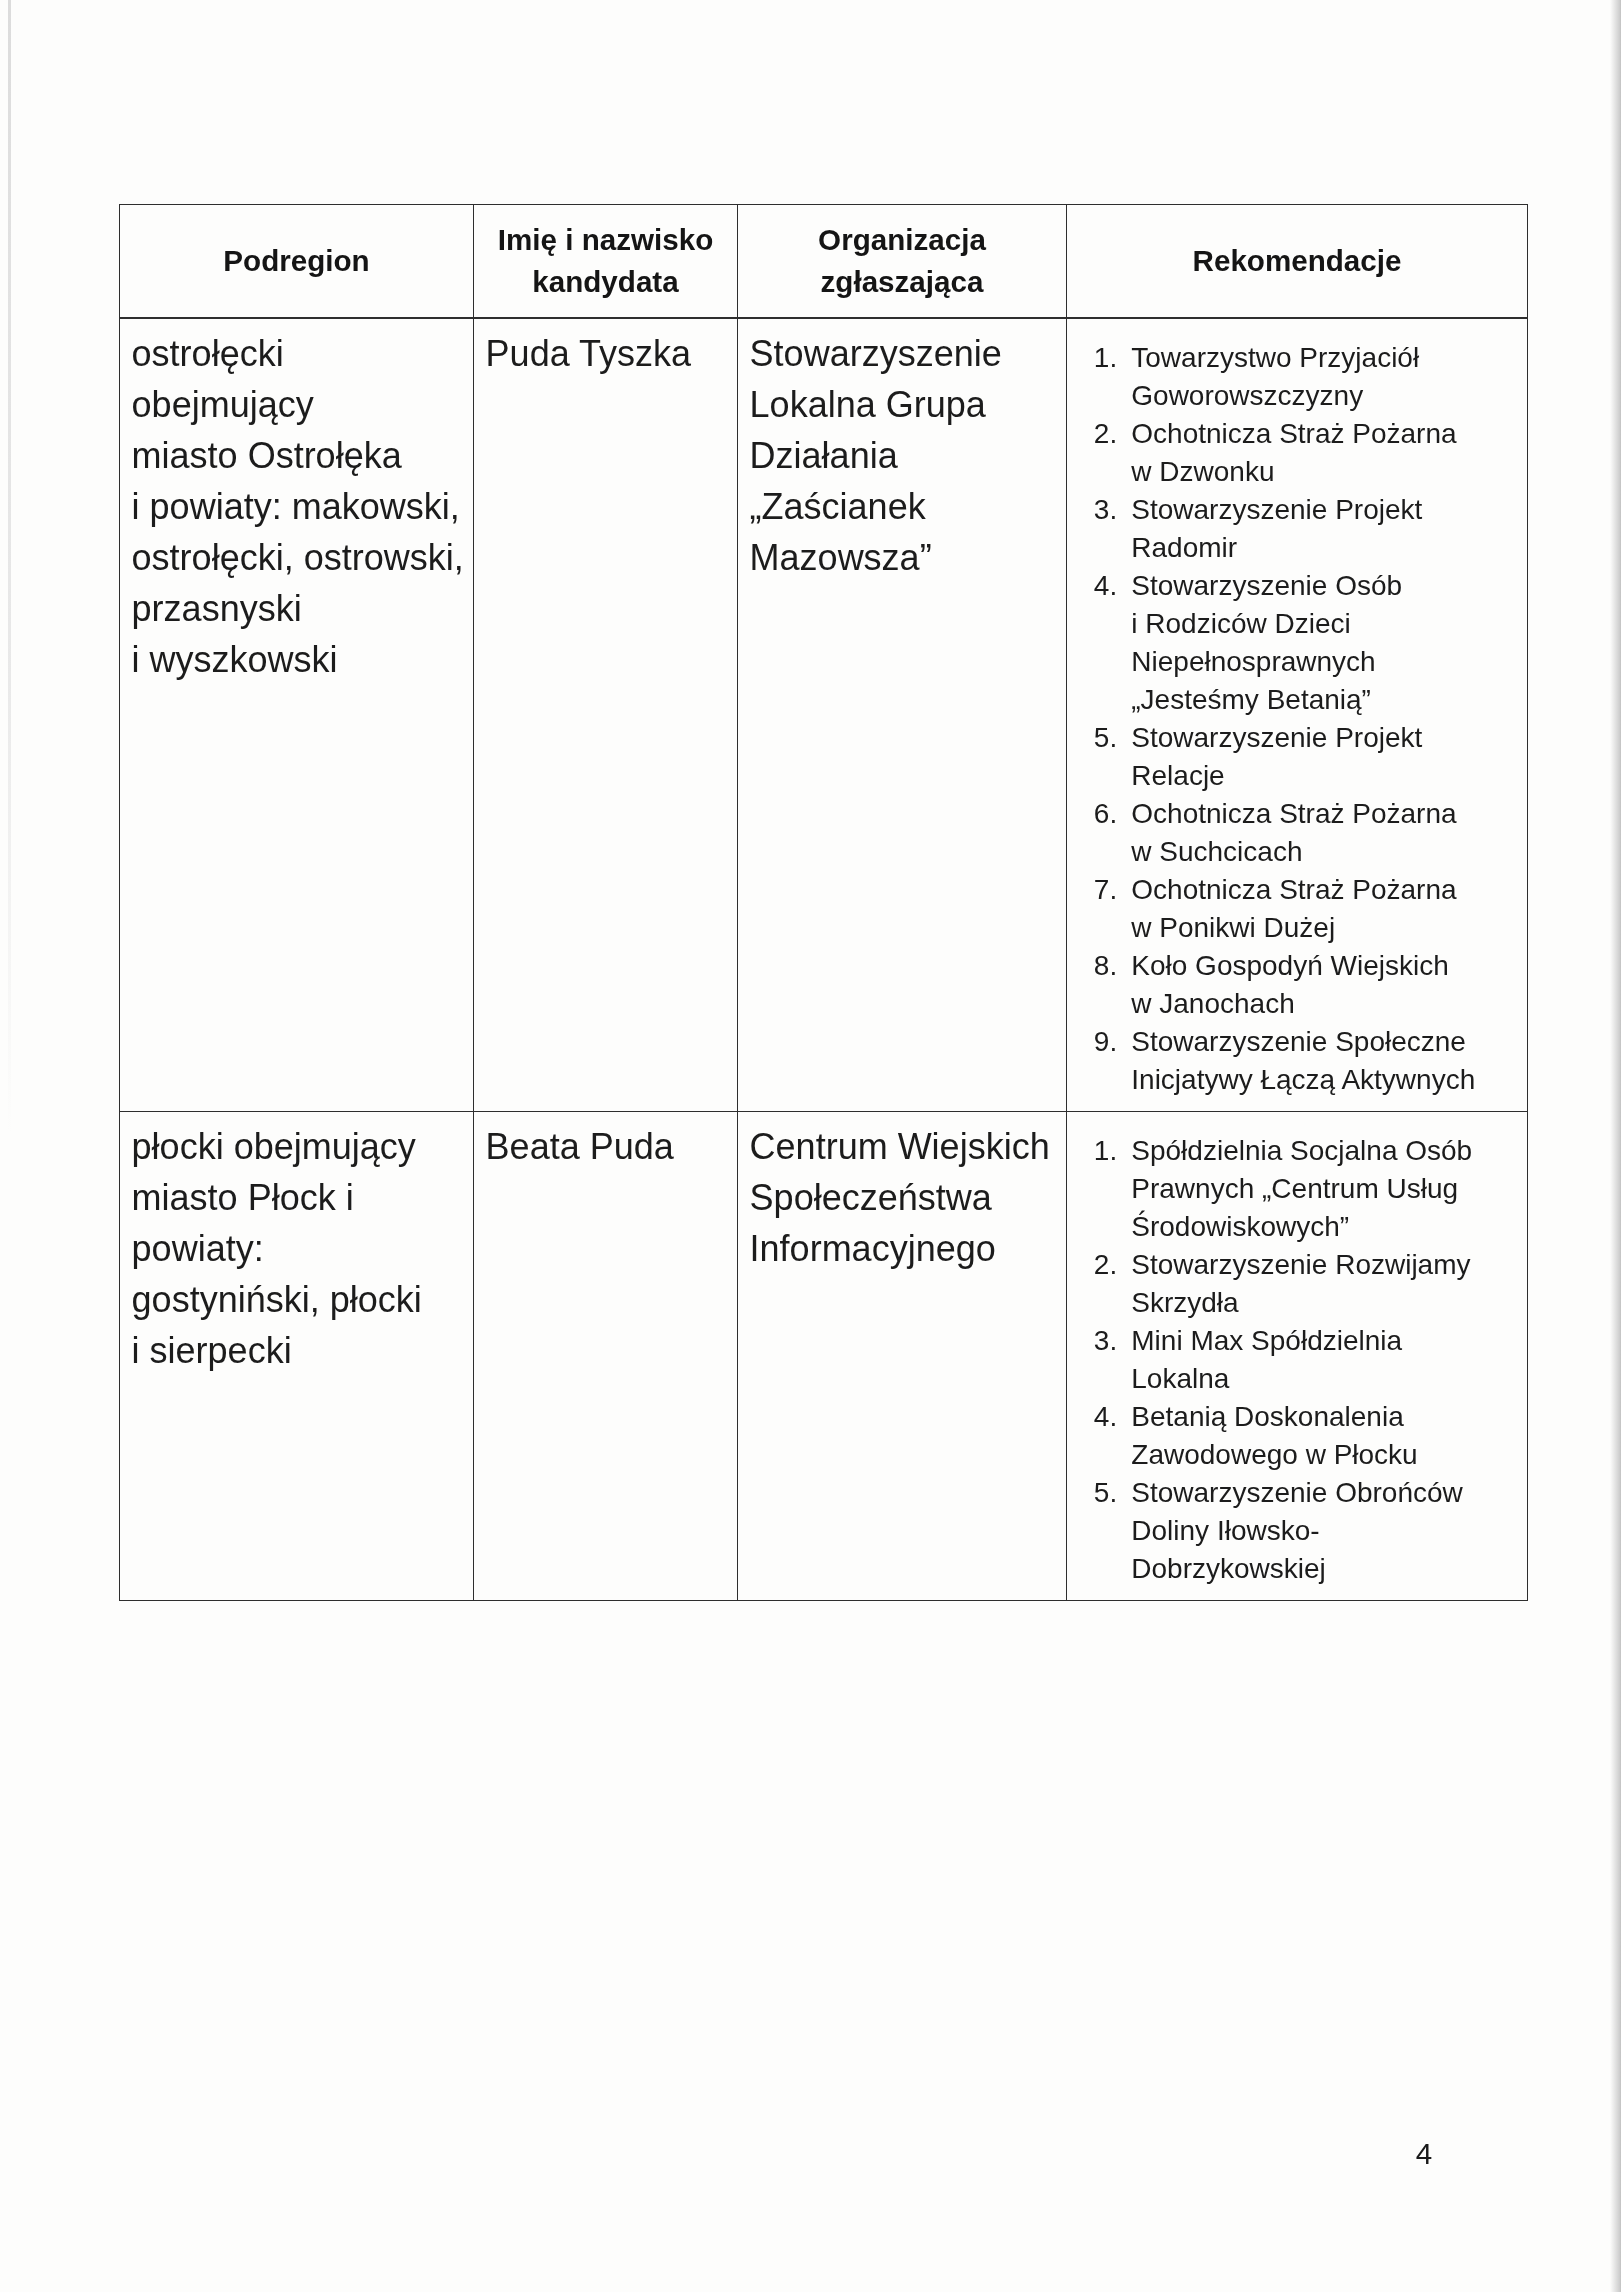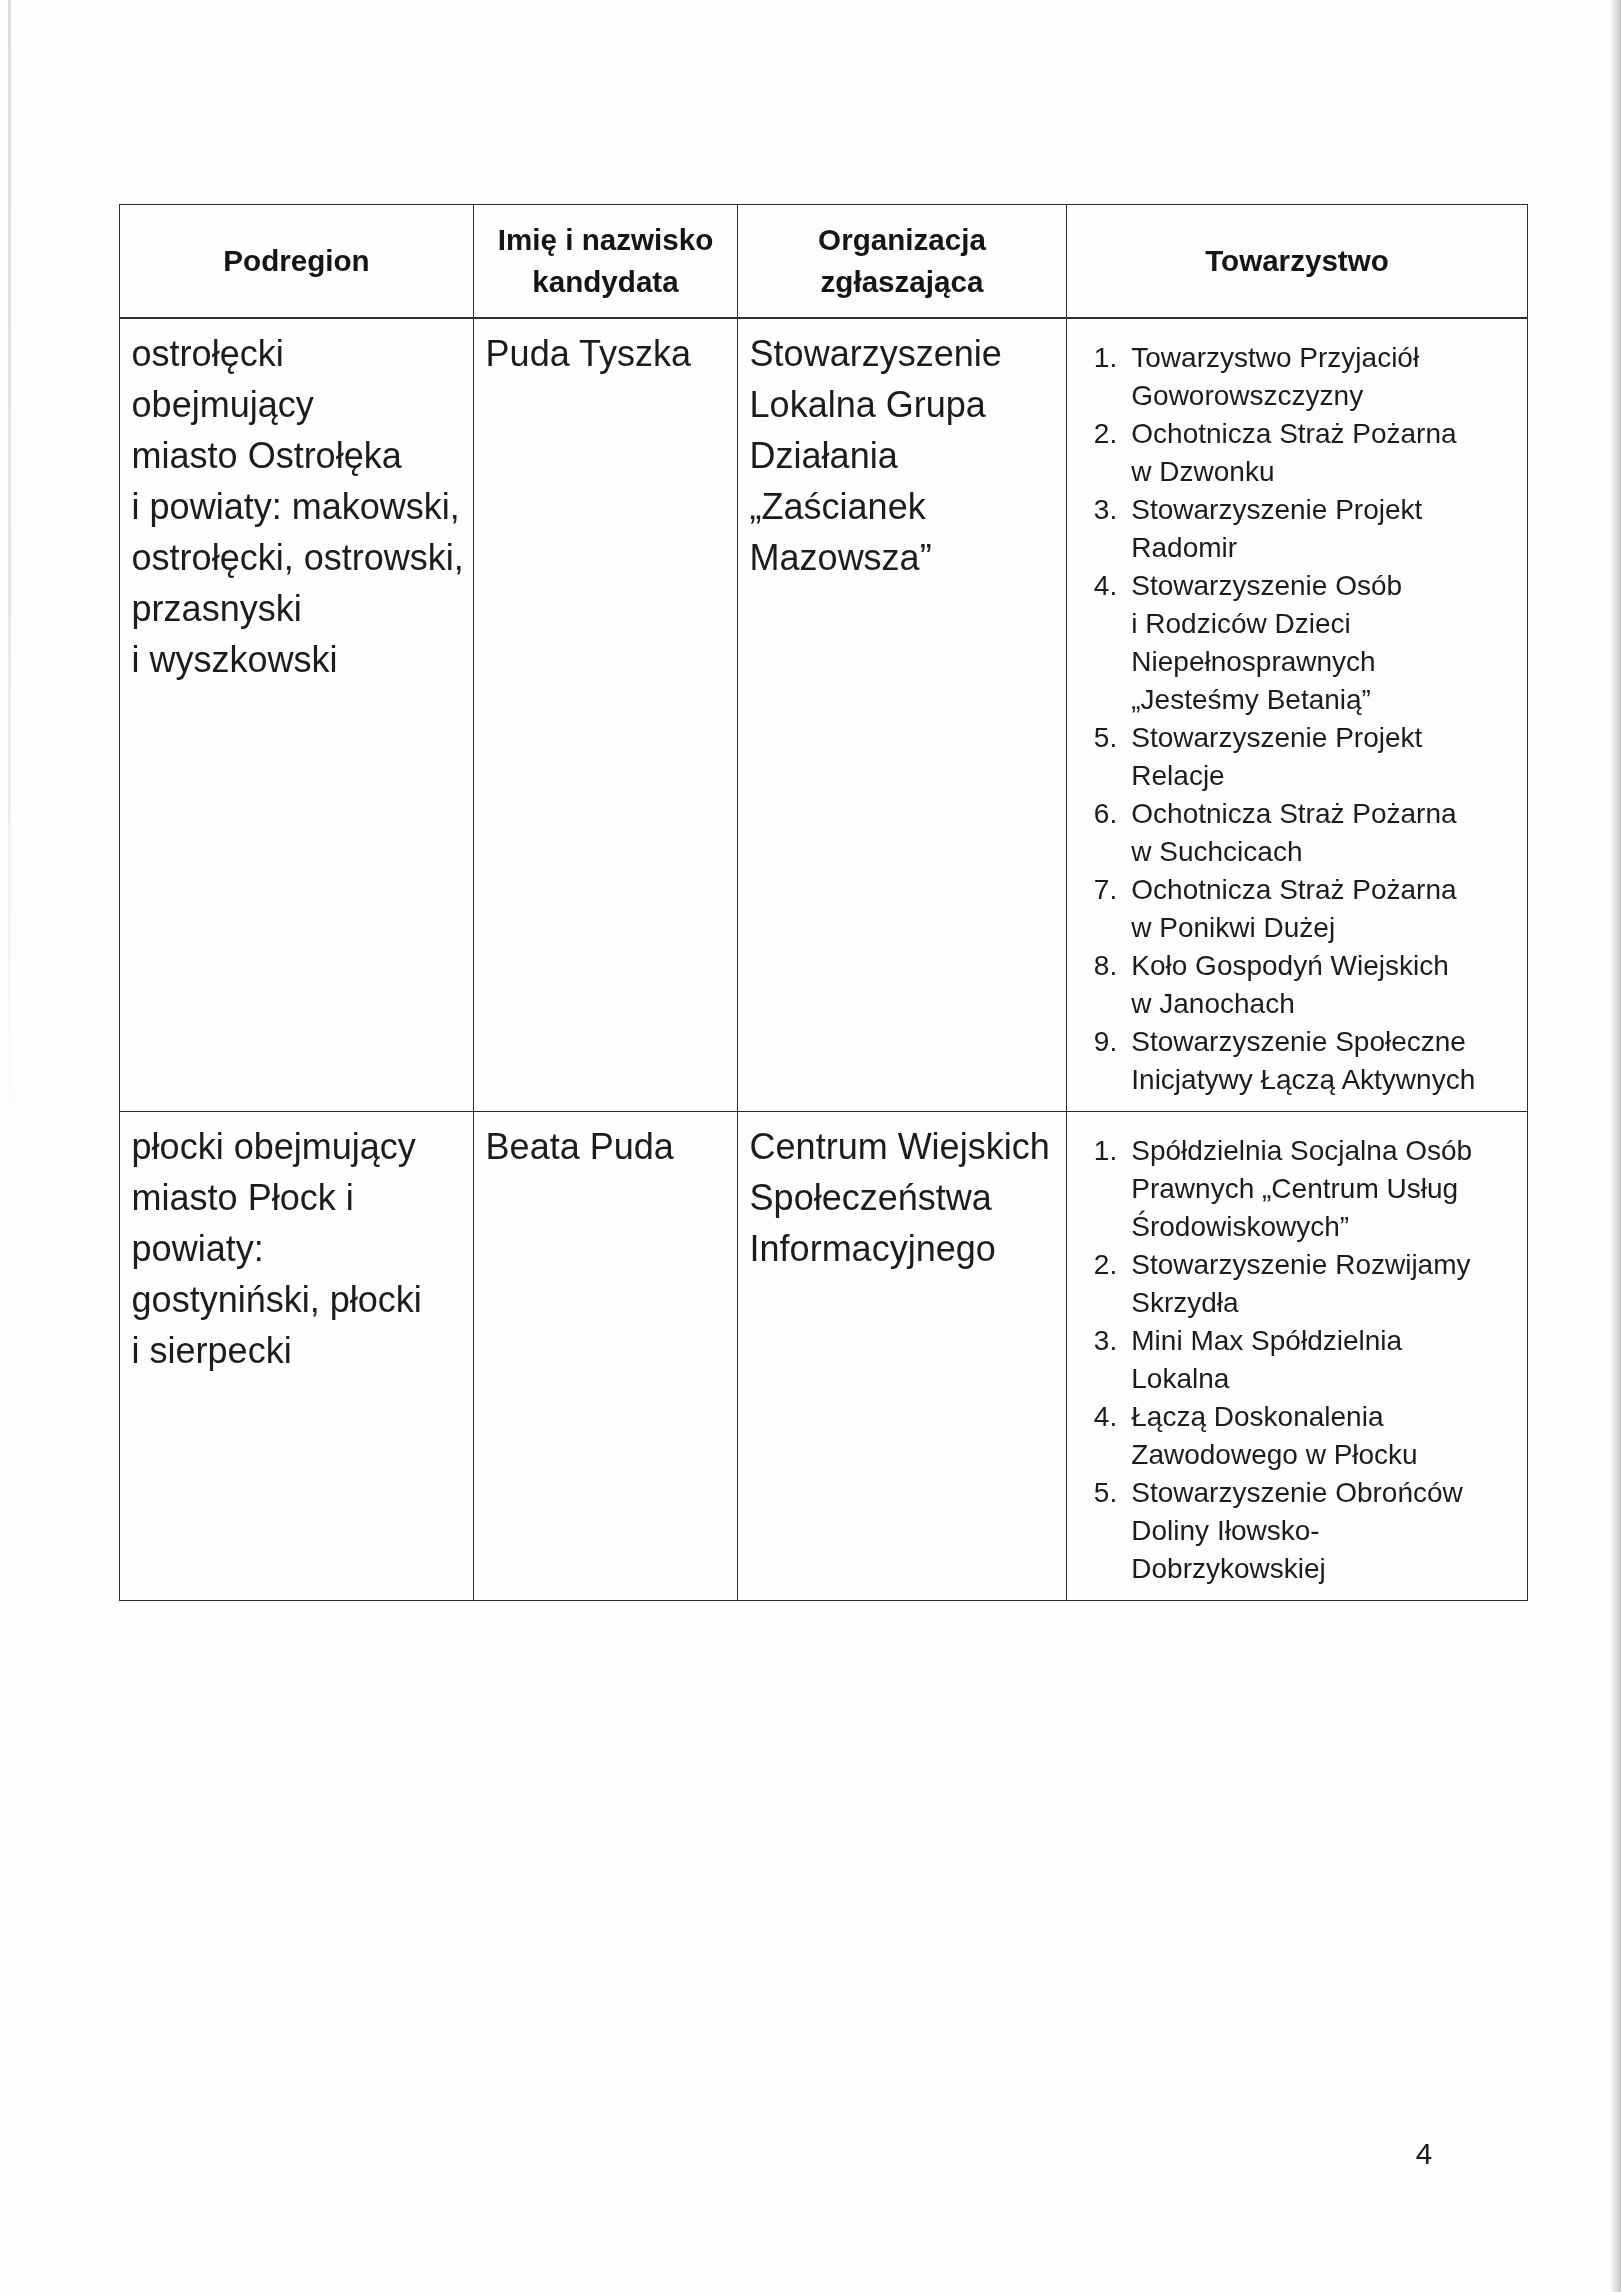--- a/index.html
+++ b/index.html
@@ -93,21 +93,21 @@
         <col class="c3">
         <col class="c4">
     </colgroup>
     <thead>
       <tr>
         <th>Podregion</th>
         <th>Imię i nazwisko
 kandydata</th>
         <th>Organizacja
 zgłaszająca</th>
-        <th>Towarzystwo</th>
+        <th>Rekomendacje</th>
       </tr>
     </thead>
     <tbody>
       <tr class="row-1">
         <td>
           <div class="cell-text">ostrołęcki obejmujący
 miasto Ostrołęka
 i powiaty: makowski,
 ostrołęcki, ostrowski,
 przasnyski
@@ -164,21 +164,21 @@
         </td>
         <td>
           <ol class="rec-list">
               <li>Spółdzielnia Socjalna Osób
 Prawnych „Centrum Usług
 Środowiskowych”</li>
               <li>Stowarzyszenie Rozwijamy
 Skrzydła</li>
               <li>Mini Max Spółdzielnia
 Lokalna</li>
-              <li>Łączą Doskonalenia
+              <li>Betanią Doskonalenia
 Zawodowego w Płocku</li>
               <li>Stowarzyszenie Obrońców
 Doliny Iłowsko-
 Dobrzykowskiej</li>
             </ol>
         </td>
       </tr>
     </tbody>
   </table>
 

